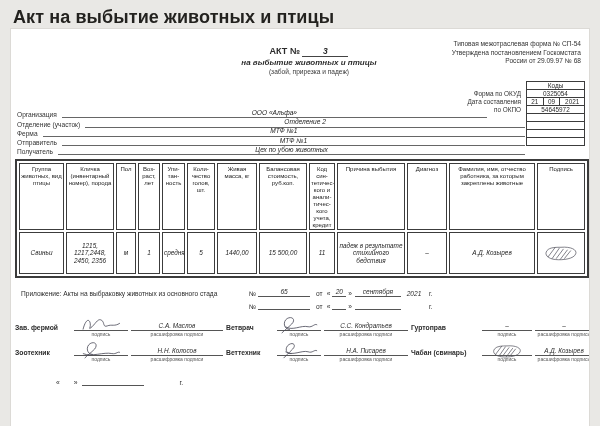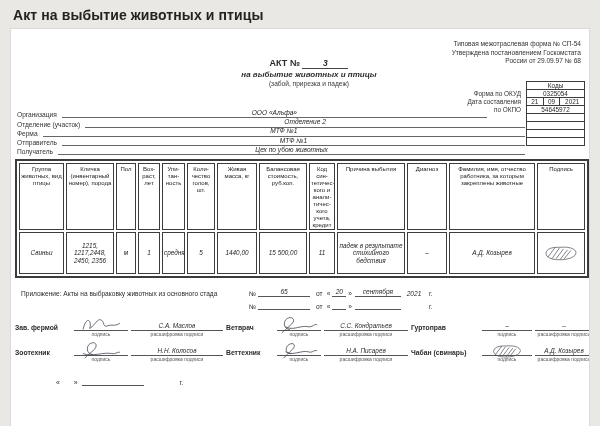--- a/index.html
+++ b/index.html
@@ -4,30 +4,30 @@
 <style>
   * { margin:0; padding:0; box-sizing:border-box; }
   html,body { width:600px; height:426px; overflow:hidden; }
   body {
     background:#e9e8e5;
     font-family:"Liberation Sans","DejaVu Sans",sans-serif;
     color:#2b2b2b;
   }
   .window-title {
     height:28px; padding:7px 0 0 13px;
-    font-size:14px; font-weight:bold; color:#23221f; letter-spacing:.1px;
+    font-size:18px; font-weight:bold; color:#23221f; letter-spacing:.1px;
   }
   .card {
     margin:0 10px; background:#fff; height:398px;
     border:1px solid #dcdad6; border-bottom:none; position:relative; overflow:hidden;
   }
   
   .doc-top { position:relative; height:128px; }
   .type-block { position:absolute; top:11px; right:8px; text-align:right; font-size:6.6px; line-height:8.6px; color:#333; }
-  .title-block { position:absolute; top:17px; left:30px; right:12px; text-align:center;margin-top:12px; }
+  .title-block { position:absolute; top:17px; left:30px; right:12px; text-align:center; }
   .act-line { font-size:9px; font-weight:bold; }
   .act-no-line {
     display:inline-block; width:46px; border-bottom:1px solid #444;
     font-style:italic; font-weight:600; font-size:8.5px; text-align:center; line-height:9px;
   }
   .subtitle { font-size:8px; font-weight:bold; margin-top:1px;font-style:italic; }
   .title-note { font-size:6.6px; margin-top:1px; color:#3a3a3a; }
 
   table.codes { position:absolute; top:52px; right:4px; border-collapse:collapse; }
   table.codes td { height:8px; }

